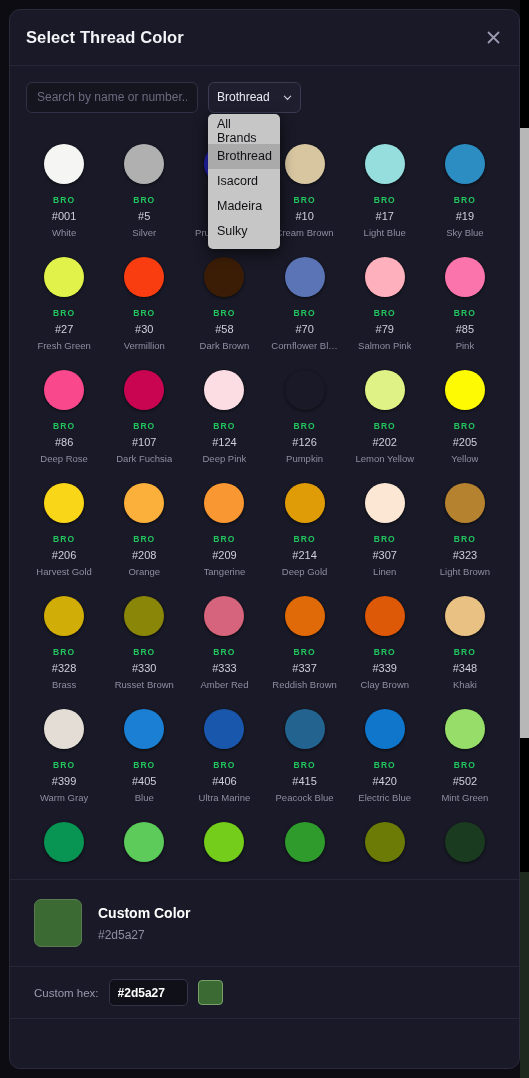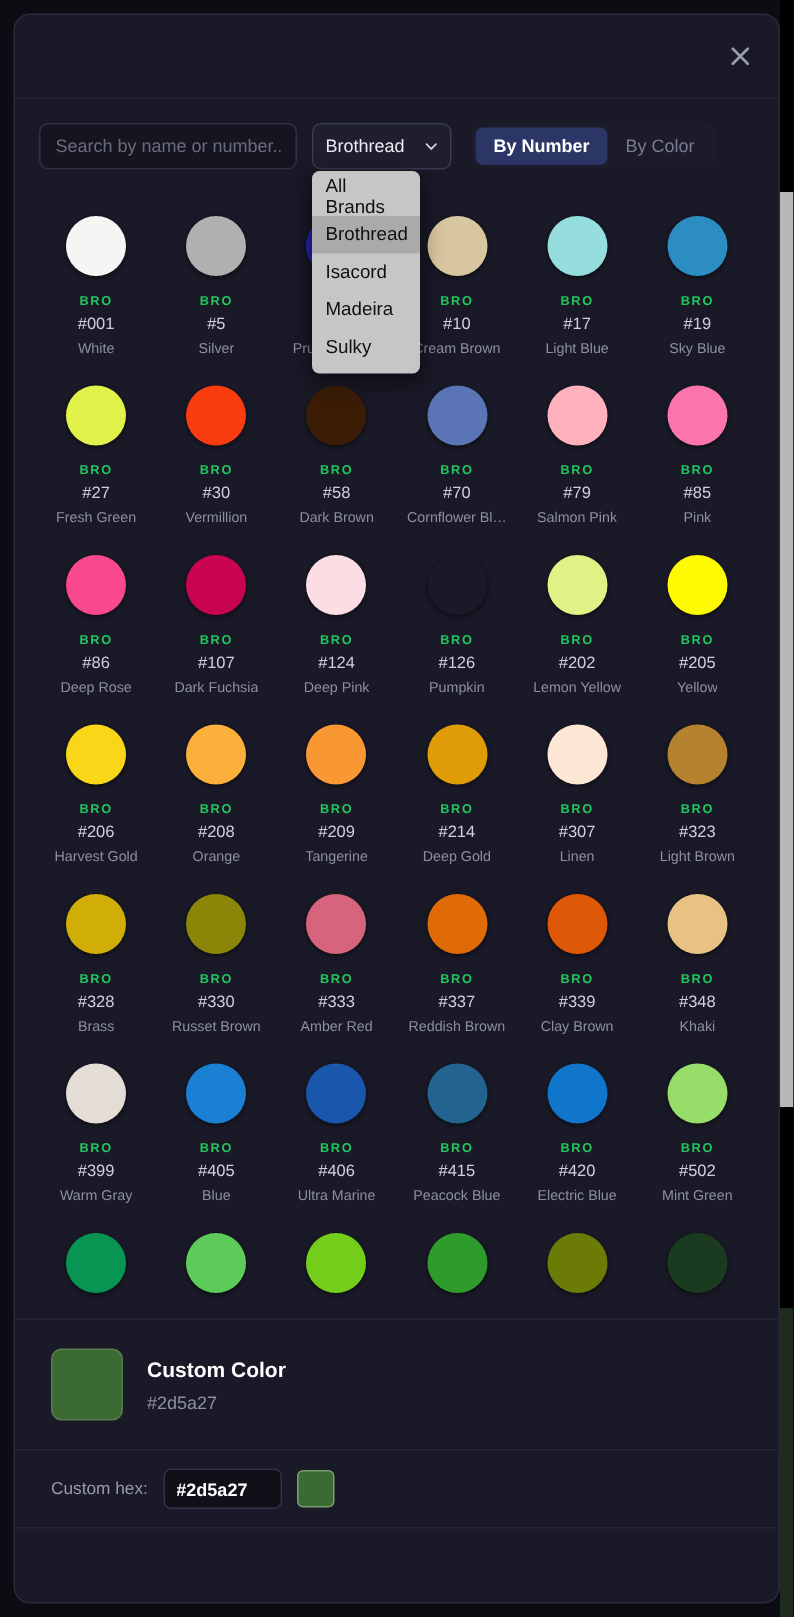--- a/index.html
+++ b/index.html
@@ -318,20 +318,21 @@
 <div id="root">
 
   <div class="page-scroll-track">
     <div class="page-scroll-thumb"></div>
     <div class="page-scroll-thumb lower"></div>
   </div>
 
   <div class="modal">
 
     <div class="modal-header">
+      <div class="modal-title">Select Thread Color</div>
       <div class="close-btn">
         <svg width="17" height="17" viewBox="0 0 17 17" fill="none">
           <path d="M3.5 3.5 L13.5 13.5 M13.5 3.5 L3.5 13.5" stroke="#9a9ab0" stroke-width="1.8" stroke-linecap="round"></path>
         </svg>
       </div>
     </div>
 
     <div class="toolbar">
       <input class="search-input" type="text" placeholder="Search by name or number.." style="">
 
@@ -345,24 +346,20 @@
 
         <div class="brand-menu">
           <div class="brand-opt">All Brands</div>
           <div class="brand-opt selected">Brothread</div>
           <div class="brand-opt">Isacord</div>
           <div class="brand-opt">Madeira</div>
           <div class="brand-opt">Sulky</div>
         </div>
       </div>
 
-      <div class="seg-group">
-        <div class="seg-btn active">By Number</div>
-        <div class="seg-btn">By Color</div>
-      </div>
     </div>
 
     <div class="grid-area">
       <div class="grid" id="swatch-grid">
           <div class="swatch">
             <div class="dot" style="background: rgb(245, 245, 243);"></div>
             <div class="brand-tag" style="color: rgb(34, 197, 94);">BRO</div>
             <div class="code">#001</div>
             <div class="cname">White</div>
           </div>

